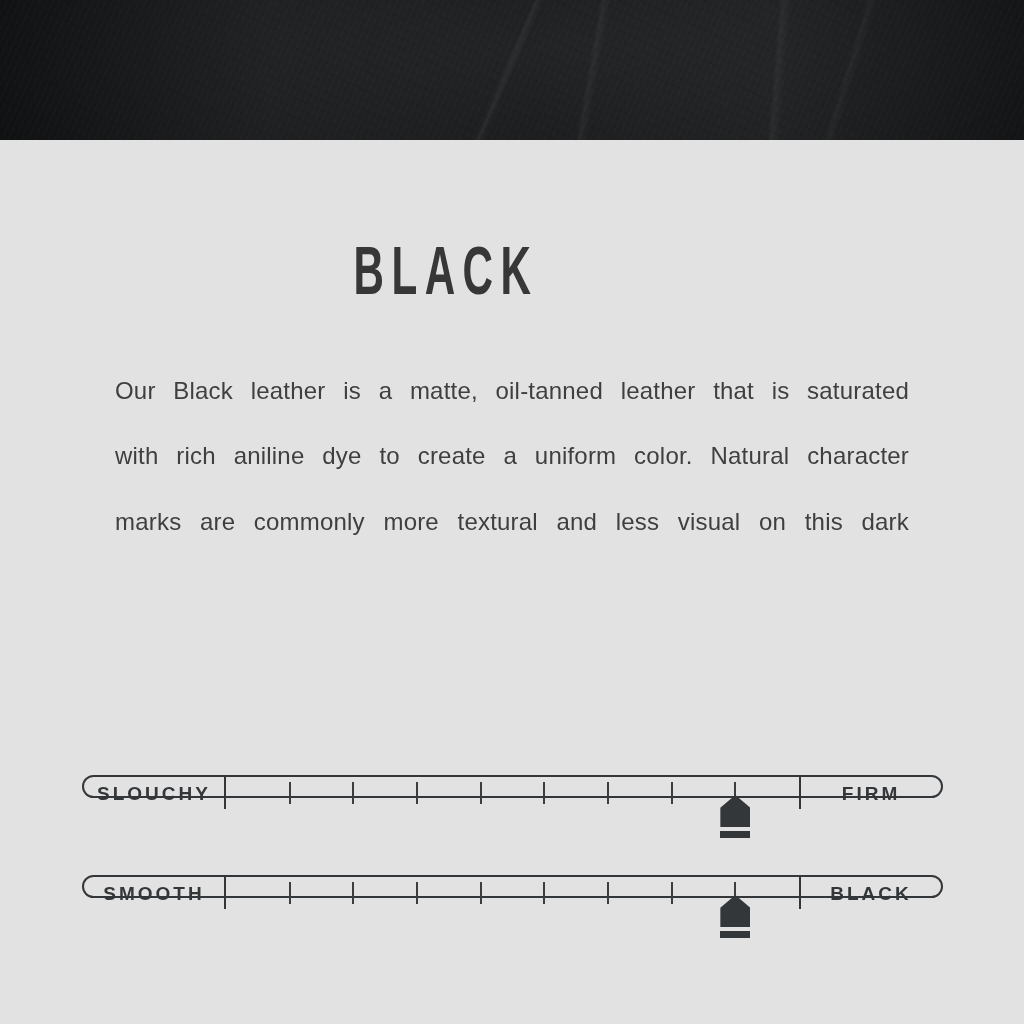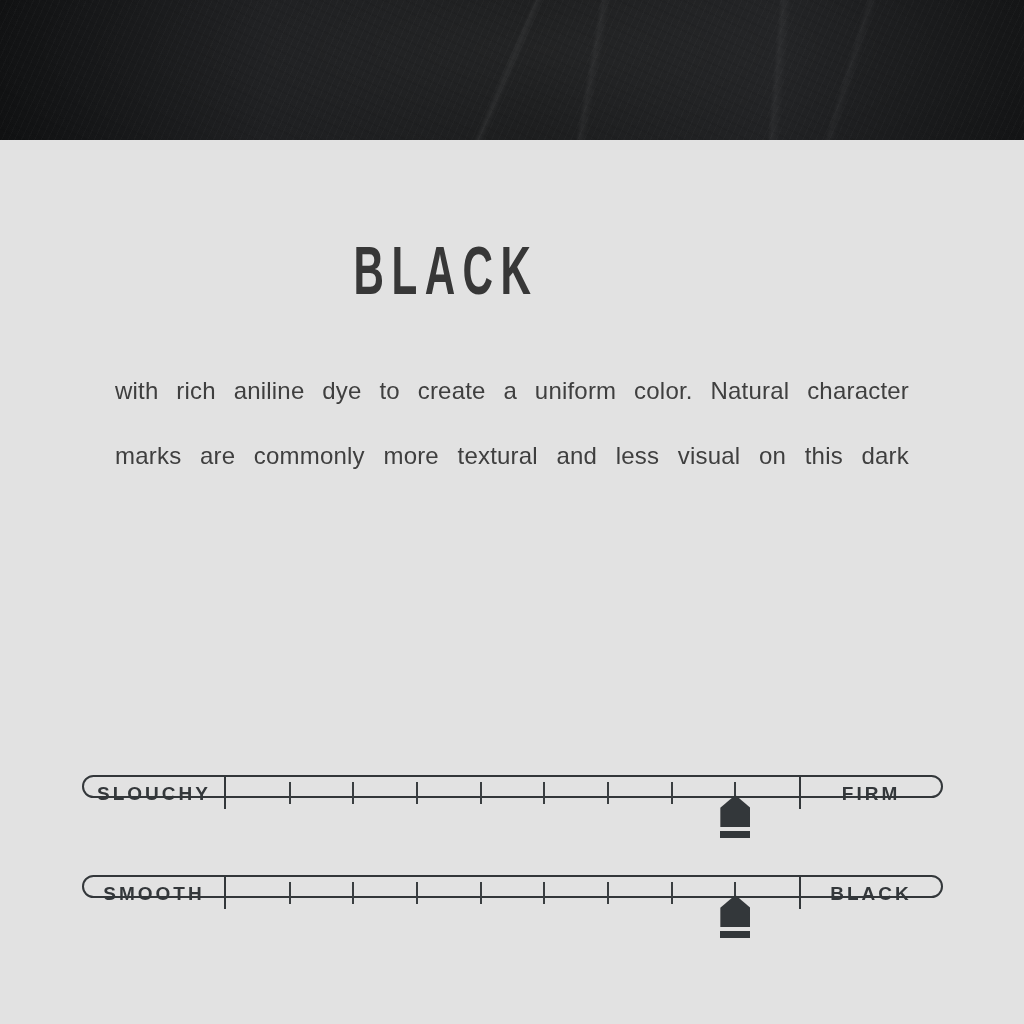--- a/index.html
+++ b/index.html
@@ -90,20 +90,21 @@
 
 <div class="canvas">
 
   <div class="hero"></div>
 
   <div class="title-wrap">
     <span>BLACK</span>
   </div>
 
   <div class="desc">
+    <p>Our Black leather is a matte, oil-tanned leather that is saturated</p>
     <p>with rich aniline dye to create a uniform color.  Natural character</p>
     <p>marks are commonly more textural and less visual on this dark</p>
   </div>
 
   <div class="slider s0">
     <div class="cap left">SLOUCHY</div>
     <div class="track">
       <div class="marker" style="left: calc(88.8889%);">
         <div class="pointer"></div>
         <div class="under"></div>

